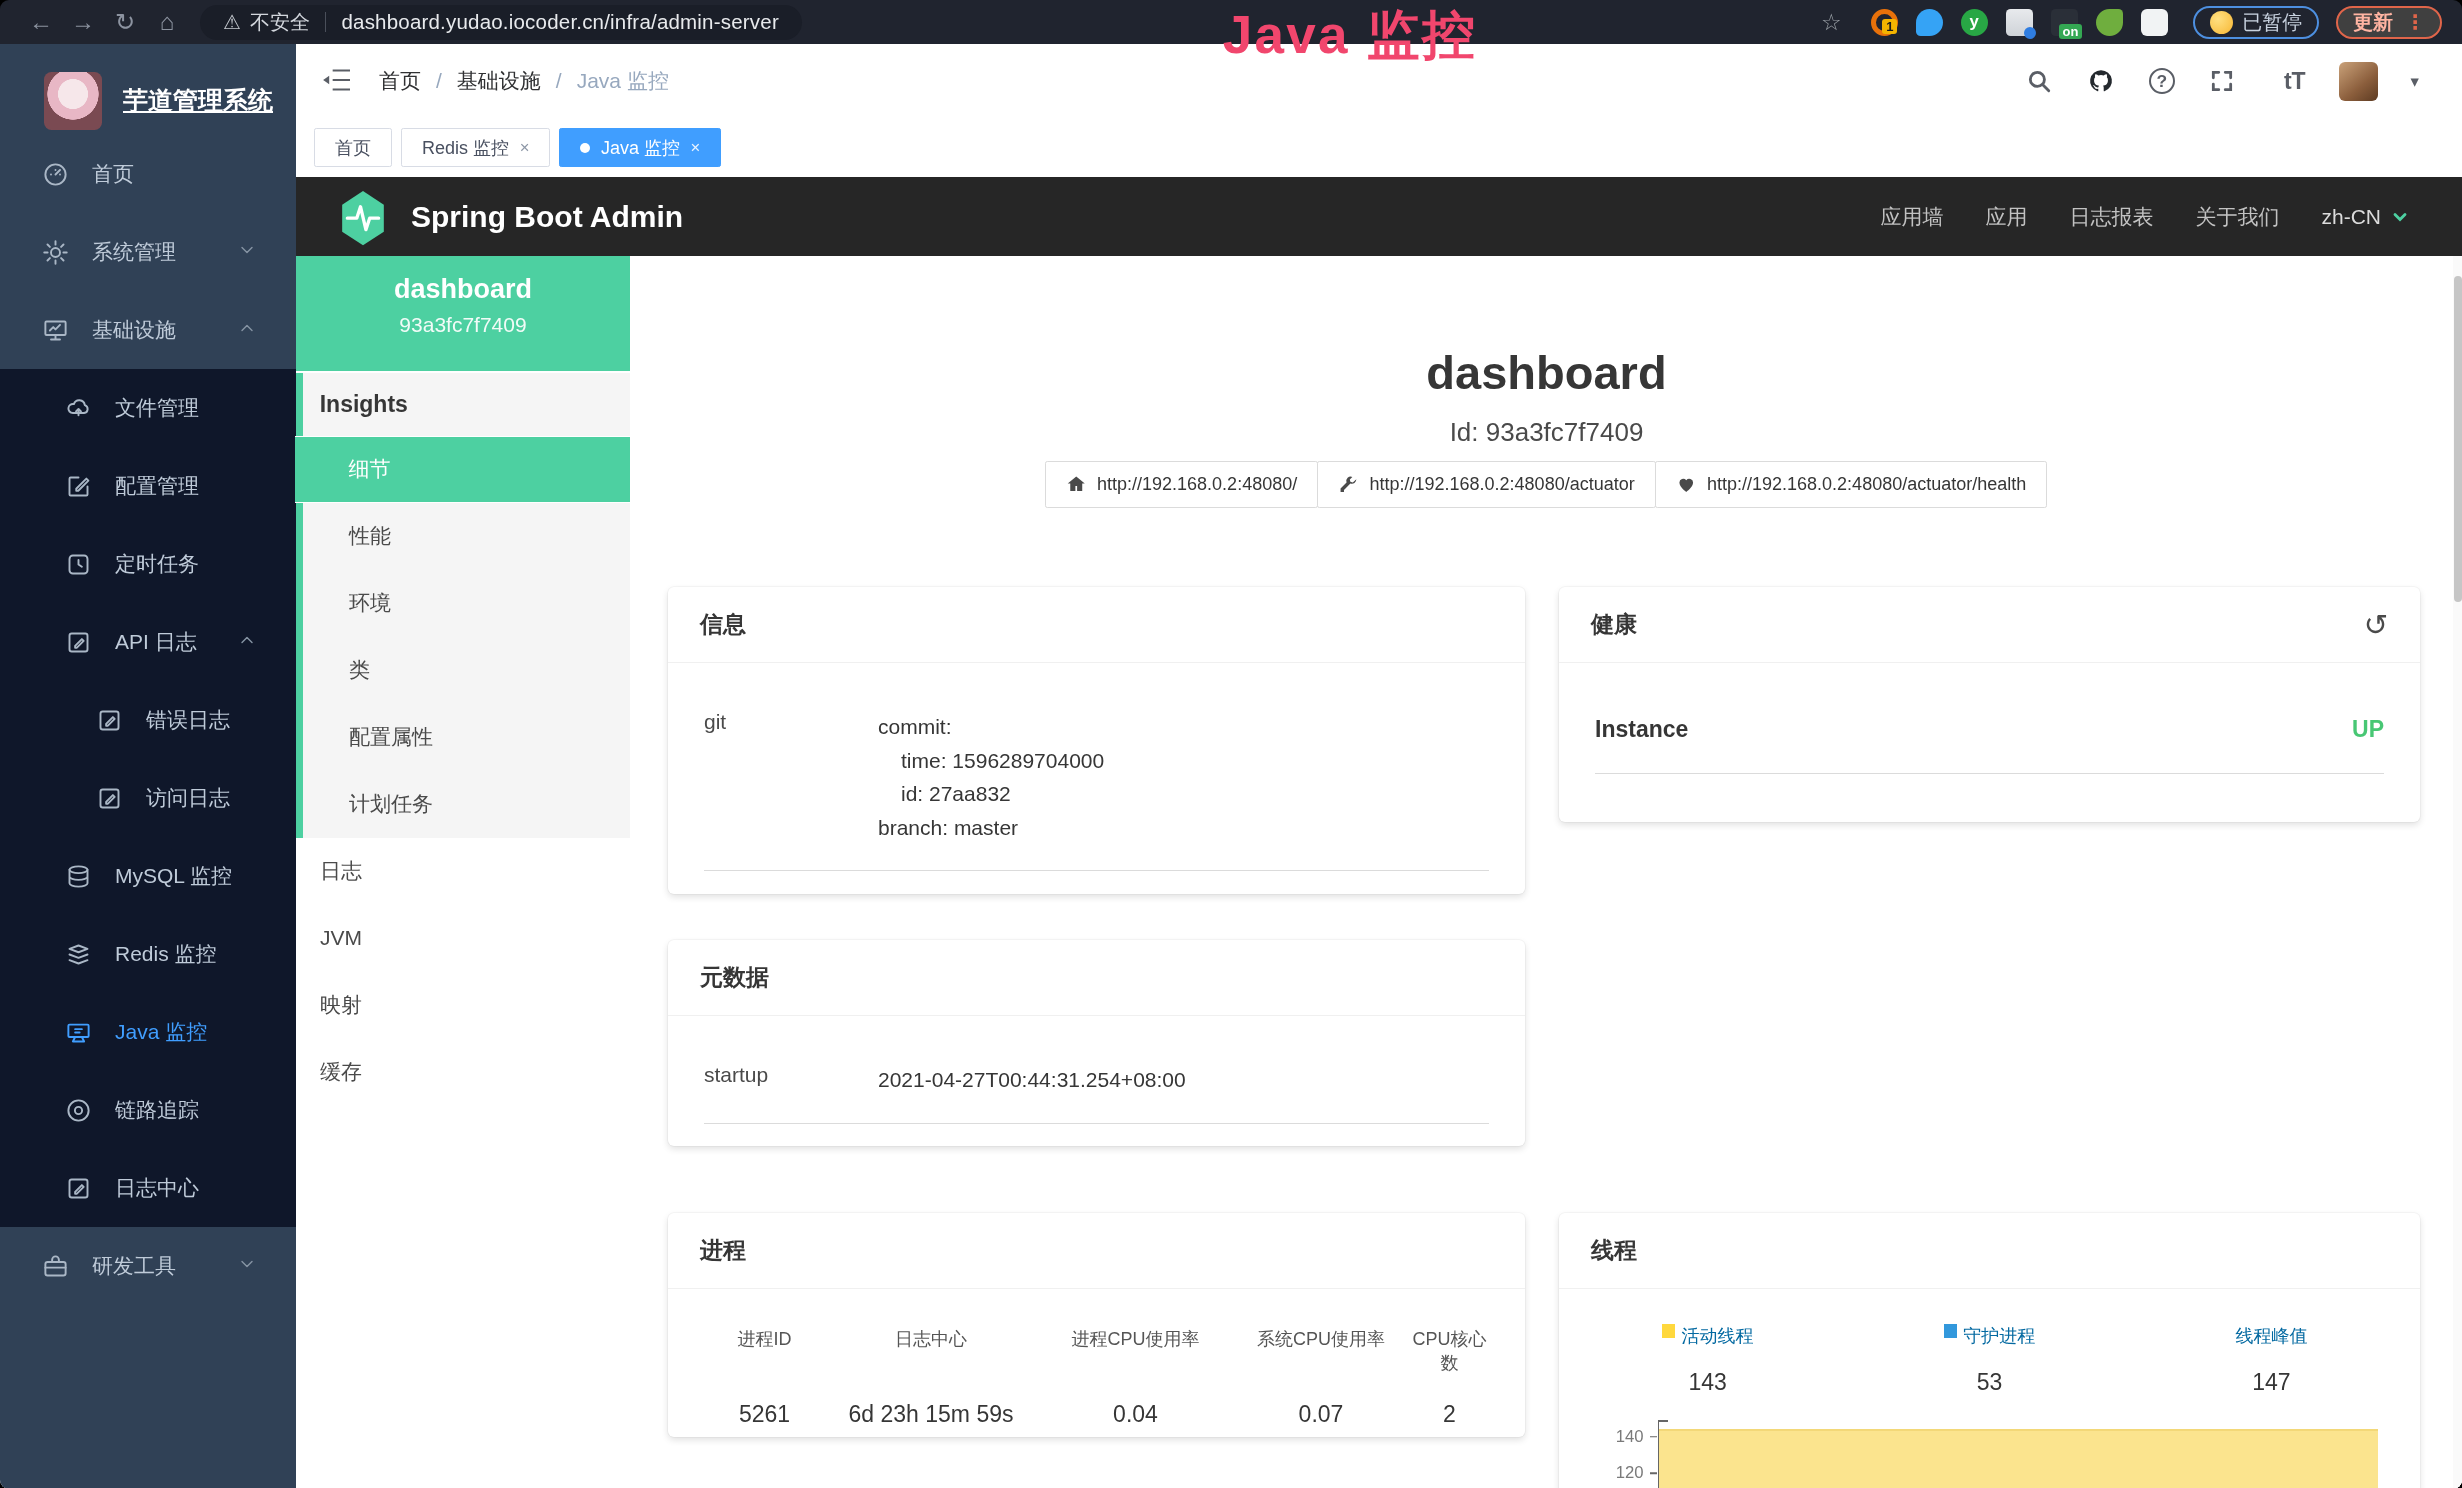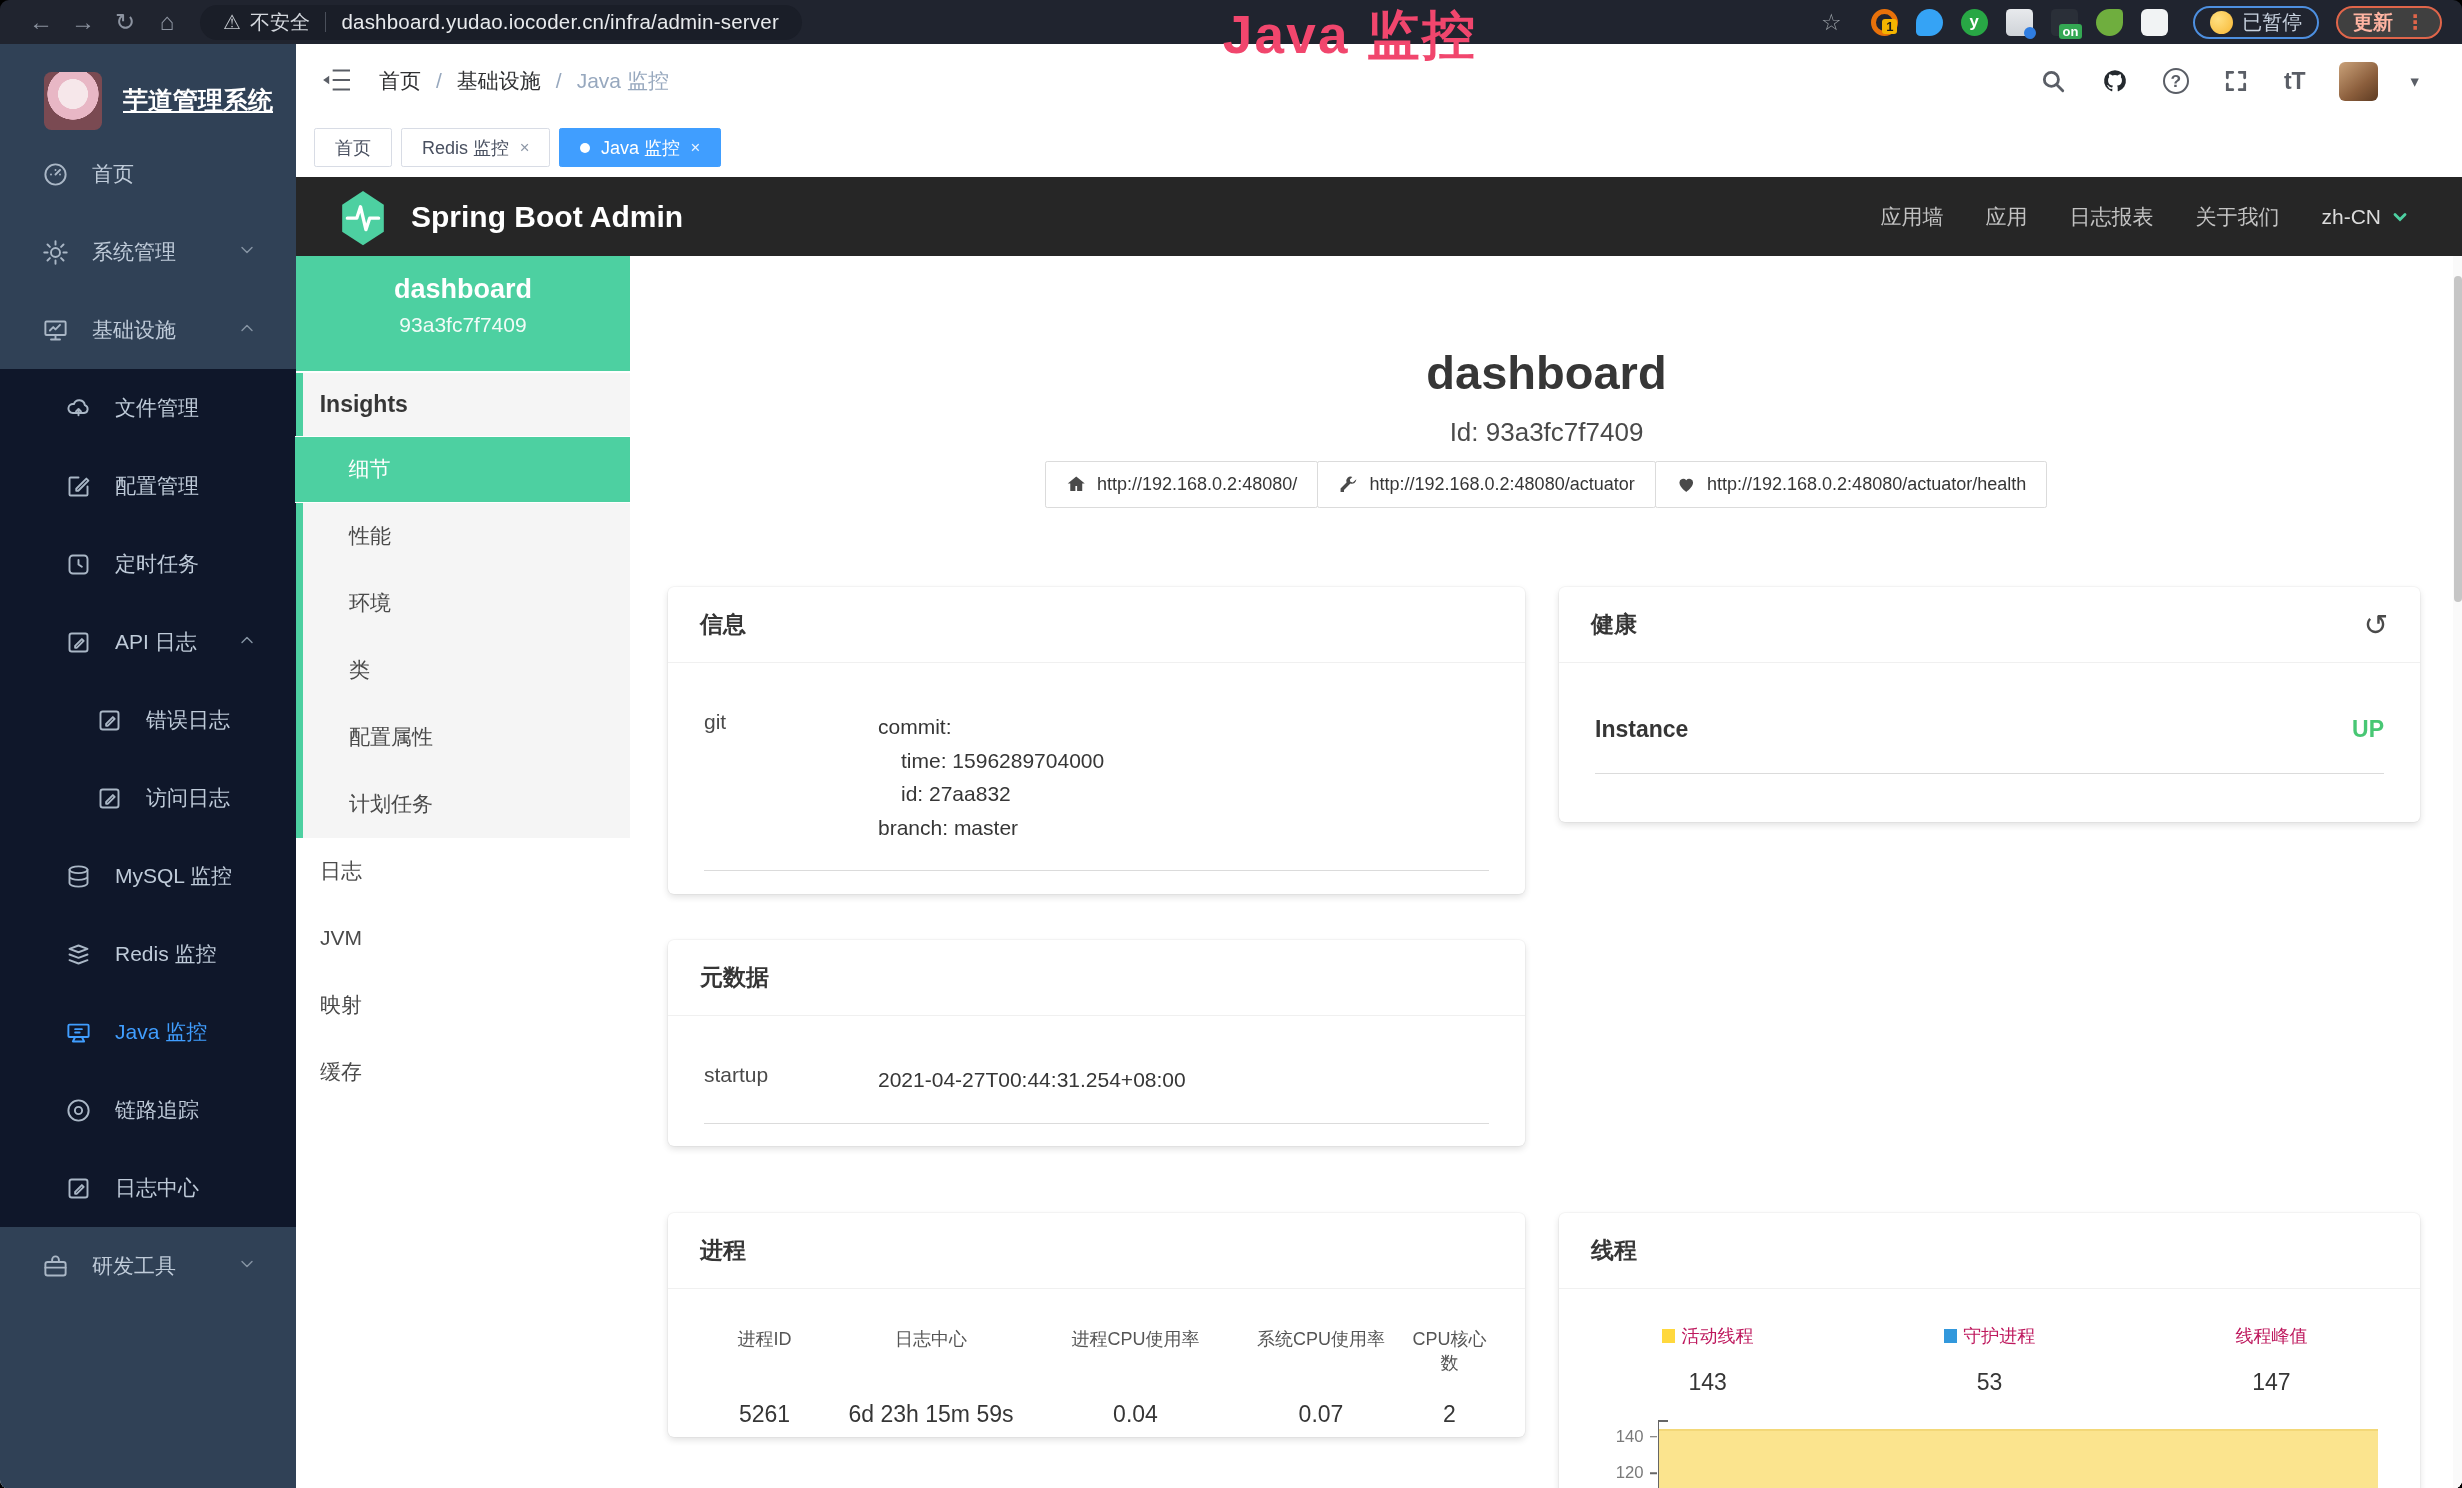--- a/index.html
+++ b/index.html
@@ -71,21 +71,21 @@
   .crumbs { display:flex; align-items:center; margin-left:27px; font-size:21px; }
   .crumb { color:#303133; cursor:pointer; }
   .crumb.last { color:#97a8be; cursor:default; }
   .crumb-sep { color:#97a8be; margin:0 15px; }
   .nav-right { margin-left:auto; display:flex; align-items:center; gap:33px; padding-right:44px; }
   .nav-ic { width:29px; height:29px; cursor:pointer; display:flex; align-items:center; justify-content:center; }
   .nav-ic svg { width:26px; height:26px; stroke:#5a5e66; stroke-width:2.6; fill:none; stroke-linecap:round; }
   .gh svg { fill:#24292e; stroke:none; }
   .qmark { width:26px; height:26px; border:2.3px solid #5a5e66; border-radius:50%; color:#5a5e66;
     font-size:17.4px; font-weight:bold; display:flex; align-items:center; justify-content:center; }
-  .ttext { font-size:23px; color:#5a5e66; font-weight:bold; }
+  .ttext { font-size:23px; color:#5a5e66; font-weight:bold;margin-left:14px; }
   .avatar { width:39px; height:39px; border-radius:6px; cursor:pointer;
     background:linear-gradient(140deg,#caa27a 0%,#8b5e3c 60%,#5d3b22 100%); }
   .caret { color:#5a5e66; font-size:16.7px; cursor:pointer; }
 
   .tabbar { position:absolute; top:74px; left:0; right:0; height:59px; background:#fff; display:flex;
     align-items:center; padding-left:18px; gap:9px; }
   .tab { display:inline-flex; align-items:center; gap:10.6px; height:39px; padding:0 20px; border:0.8px solid #d8dce5;
     background:#fff; color:#495060; font-size:18px; cursor:pointer; border-radius:2.3px; }
   .tab .tab-x { font-size:16.7px; color:#8d97a6; cursor:pointer; }
   .tab.active { background:#409eff; border-color:#409eff; color:#fff; }
@@ -134,21 +134,21 @@
     border-bottom:0.8px solid #dbdbdb; }
   .hrow .k { font-size:23px; color:#363636; font-weight:600; }
   .hrow .up { font-size:23px; font-weight:bold; color:#48c774; }
 
   .p-grid { display:grid; grid-template-columns:121px 212px 197px 174px 83px; column-gap:0; padding-top:10.6px; }
   .p-grid .hd { font-size:18px; color:#555; text-align:center; padding-bottom:26px; }
   .p-grid .vl { font-size:23px; color:#363636; text-align:center; }
 
   .legend { display:grid; grid-template-columns:1fr 1fr 1fr; padding-top:12px; }
   .lg-cell { text-align:center; }
-  .lg-lab { font-size:18px; color:#be185d; display:inline-flex; align-items:center; gap:6px; }
+  .lg-lab { font-size:18px; color:#0369a1; display:inline-flex; align-items:flex-start; gap:6px; }
   .sq { width:13.7px; height:13.7px; display:inline-block; }
   .sq.yellow { background:#ffd83d; } .sq.blue { background:#3298dc; }
   .lg-val { font-size:23px; color:#363636; margin-top:21px; }
   .chart { position:relative; margin:27px 30px 0 30px; height:106px; }
   .ytick { position:absolute; left:0; width:47px; text-align:right; font-size:16.7px; color:#7a7a7a; transform:translateY(-50%); }
   .tickmark { position:absolute; left:53px; width:7.6px; height:1.5px; background:#666; transform:translateY(-50%); }
   .yaxis { position:absolute; left:61px; top:-3px; bottom:-30px; width:1.5px; background:#666; }
   .ycap { position:absolute; left:61px; top:-3px; width:10.6px; height:1.5px; background:#666; }
   .band { position:absolute; left:62px; right:4.6px; top:6px; height:303px; background:#fbe48e; border-top:2.3px solid #f3d878; }
 

